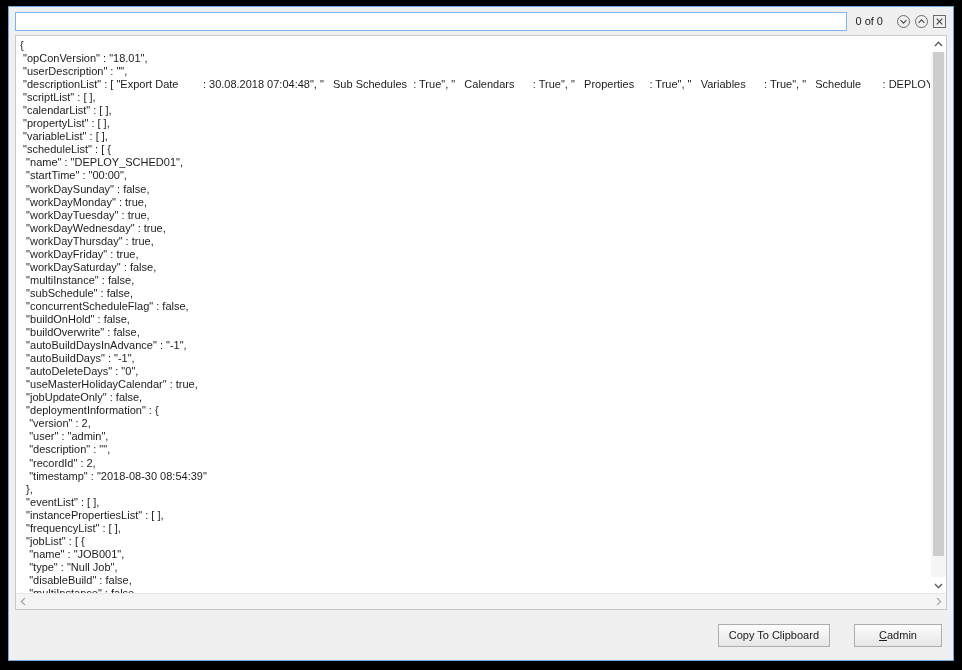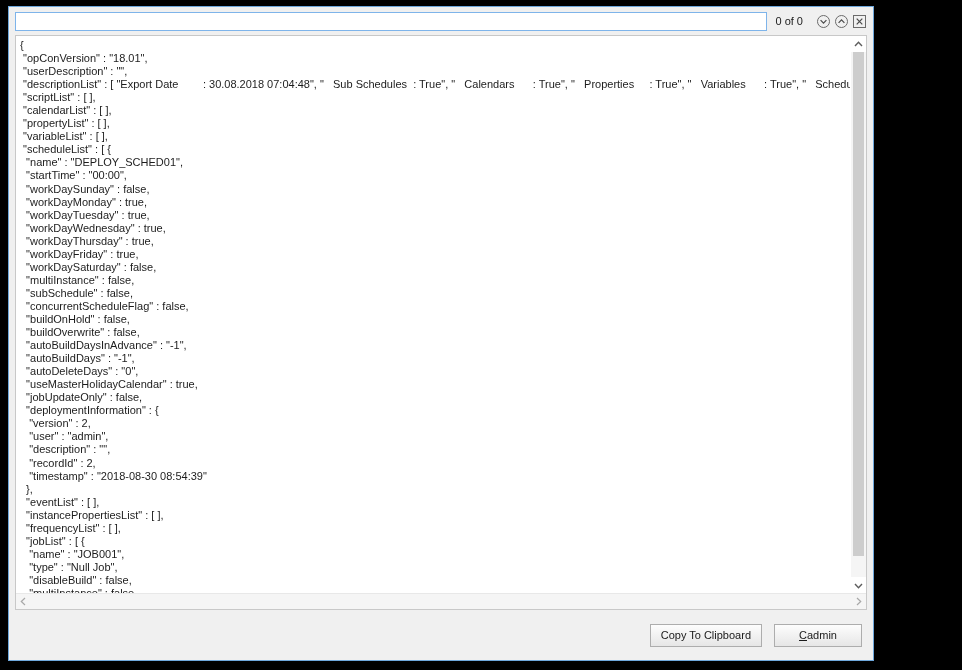--- a/index.html
+++ b/index.html
@@ -10,21 +10,21 @@
     height: 670px;
     overflow: hidden;
     font-family: "Liberation Sans", sans-serif;
   }
 
   
   #dialog {
     position: absolute;
     left: 8px;
     top: 6px;
-    width: 866px;
+    width: 946px;
     height: 655px;
     background: #f0f0f0;
     border: 1px solid #6fa8dc;
     box-sizing: border-box;
     display: flex;
     flex-direction: column;
   }
 
   
   #search-row {
@@ -155,20 +155,21 @@
   }
 
   
   #button-bar {
     flex: 0 0 50px;
     display: flex;
     align-items: center;
     justify-content: flex-end;
     padding-right: 11px;
     background: #f0f0f0;
+    gap: 12px;
   }
   .dlg-btn {
     height: 23px;
     min-width: 88px;
     background: linear-gradient(#fdfdfd, #e6e6e6);
     border: 1px solid #adadad;
     font-family: "Liberation Sans", sans-serif;
     font-size: 11px;
     color: #1a1a1a;
     margin-left: 12px;

